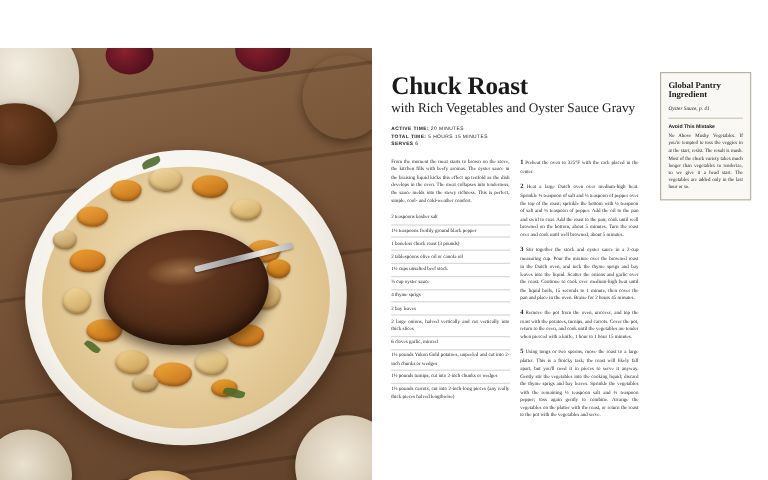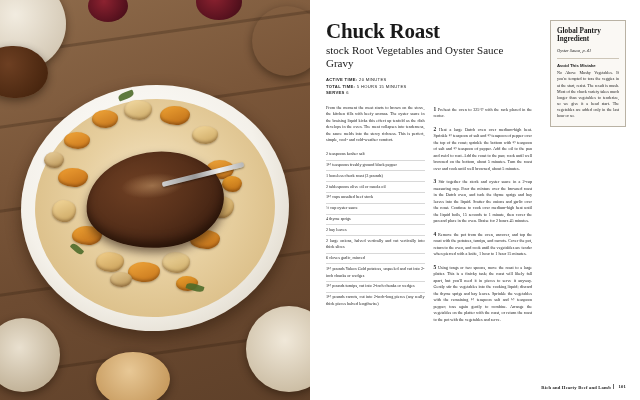--- a/index.html
+++ b/index.html
@@ -13,20 +13,21 @@
     overflow: hidden;
     font-family: "Liberation Serif", serif;
     color: #1a1a1a;
   }
   .spread {
     position: relative;
     width: 640px;
     height: 291px;
     background: #0f766e;
     display: flex;
+    margin-top: 40px;
   }
 
   
   .photo-page {
     position: relative;
     width: 310px;
     height: 400px;
     overflow: hidden;
     background: #6b4a33;
   }
@@ -317,21 +318,21 @@
       <div class="herb" style="left:186px; top:284px; width:18px; height:7px; transform:rotate(18deg);"></div>
       <div class="herb" style="left:70px;  top:246px; width:14px; height:6px; transform:rotate(42deg);"></div>
     </div>
   </div>
 
   <div class="text-page">
 
     <div class="recipe-col">
 
       <h1 class="title">Chuck Roast</h1>
-      <div class="subtitle">stock Root Vegetables and Oyster Sauce Gravy</div>
+      <div class="subtitle">with Rich Vegetables and Oyster Sauce Gravy</div>
 
       <div class="meta">
         <div>
           <b>ACTIVE TIME:</b>
           <span>20 minutes</span>
         </div>
         <div>
           <b>TOTAL TIME:</b>
           <span>5 hours 15 minutes</span>
         </div>

